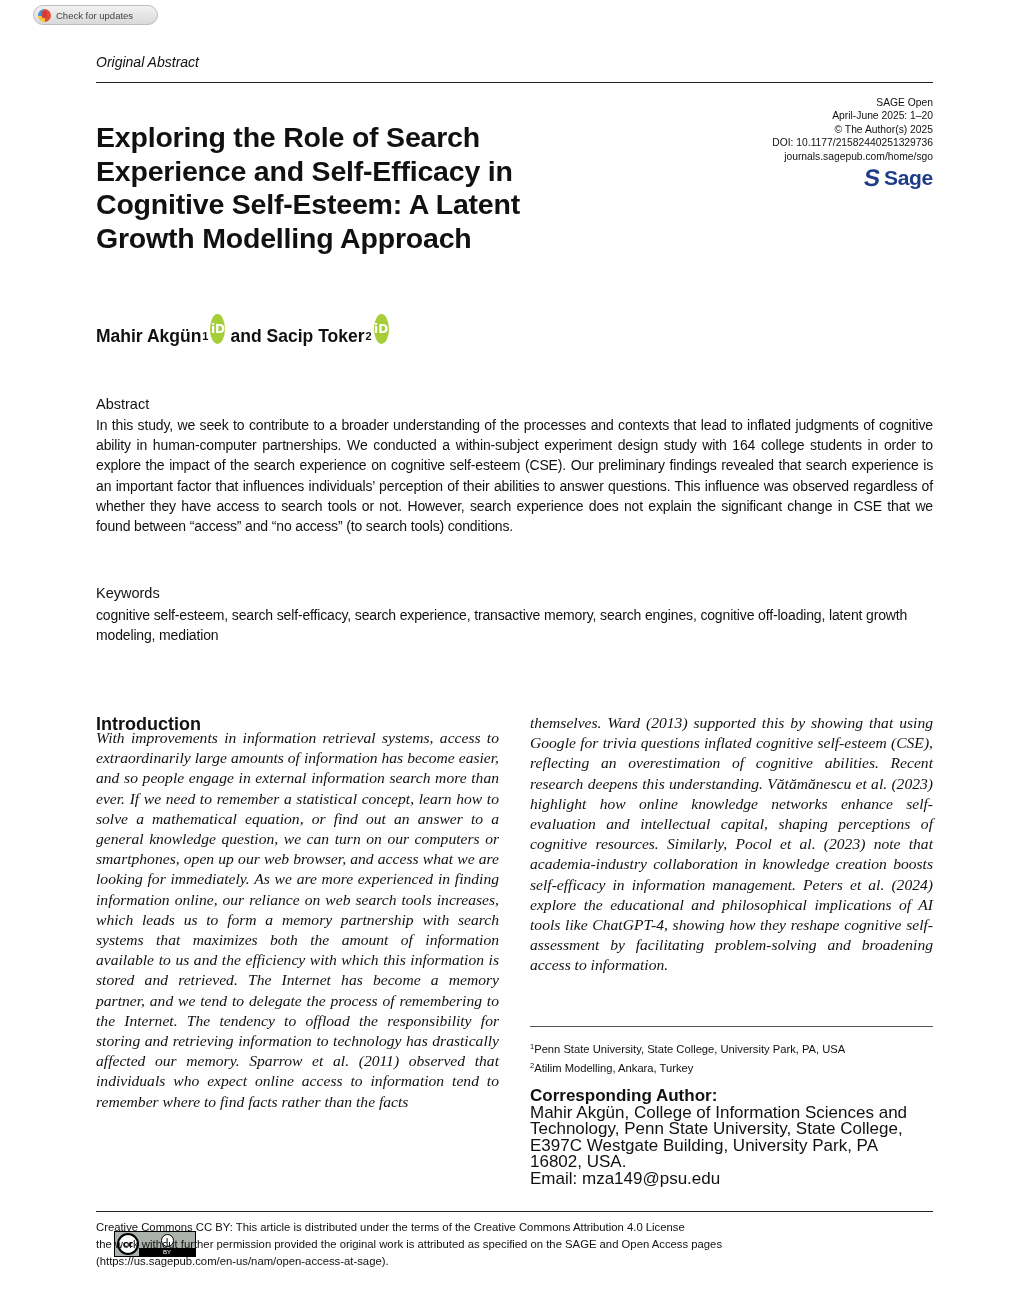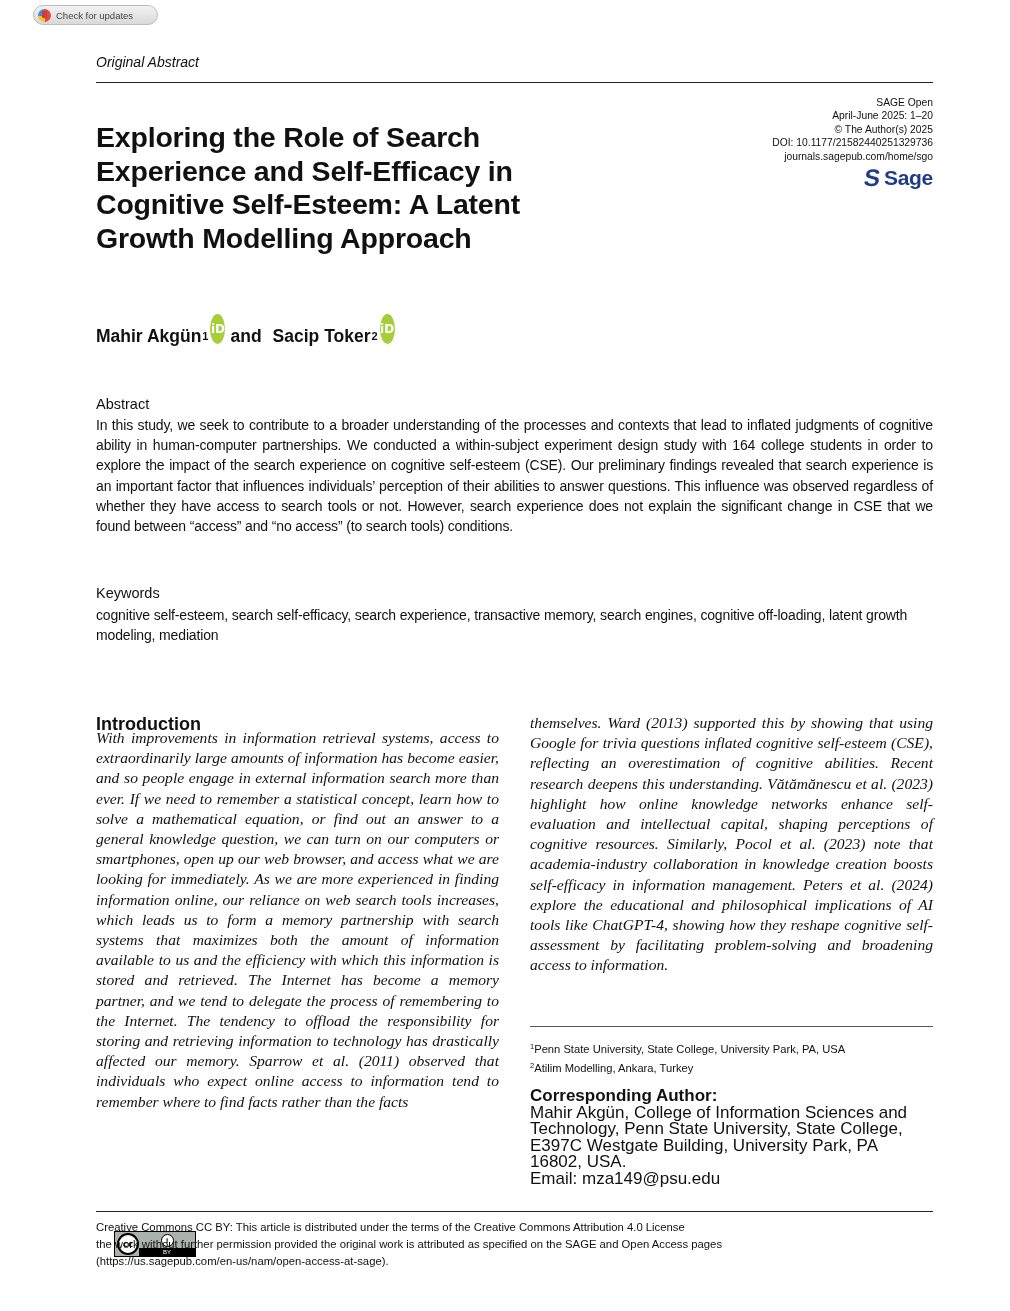--- a/index.html
+++ b/index.html
@@ -74,21 +74,21 @@
   <span class="sage-s">S</span>
   <span>Sage</span>
 </div>
 
 <h1 class="abs title" style="margin:0">Exploring the Role of Search Experience and Self-Efficacy in Cognitive Self-Esteem: A Latent Growth Modelling Approach</h1>
 
 <div class="abs authors">
   <span>Mahir Akgün</span>
   <sup>1</sup>
   <span class="orcid">iD</span>
-  <span style="margin-right:11px">and</span>
+  <span style="margin-right:5px">and</span>
   <span>Sacip Toker</span>
   <sup>2</sup>
   <span class="orcid">iD</span>
 </div>
 
 <div class="abs abstract-head">Abstract</div>
 <div class="abs abstract-body">In this study, we seek to contribute to a broader understanding of the processes and contexts that lead to inflated judgments of cognitive ability in human-computer partnerships. We conducted a within-subject experiment design study with 164 college students in order to explore the impact of the search experience on cognitive self-esteem (CSE). Our preliminary findings revealed that search experience is an important factor that influences individuals’ perception of their abilities to answer questions. This influence was observed regardless of whether they have access to search tools or not. However, search experience does not explain the significant change in CSE that we found between “access” and “no access” (to search tools) conditions.</div>
 
 <div class="abs kw-head">Keywords</div>
 <div class="abs kw-body">cognitive self-esteem, search self-efficacy, search experience, transactive memory, search engines, cognitive off-loading, latent growth modeling, mediation</div>

